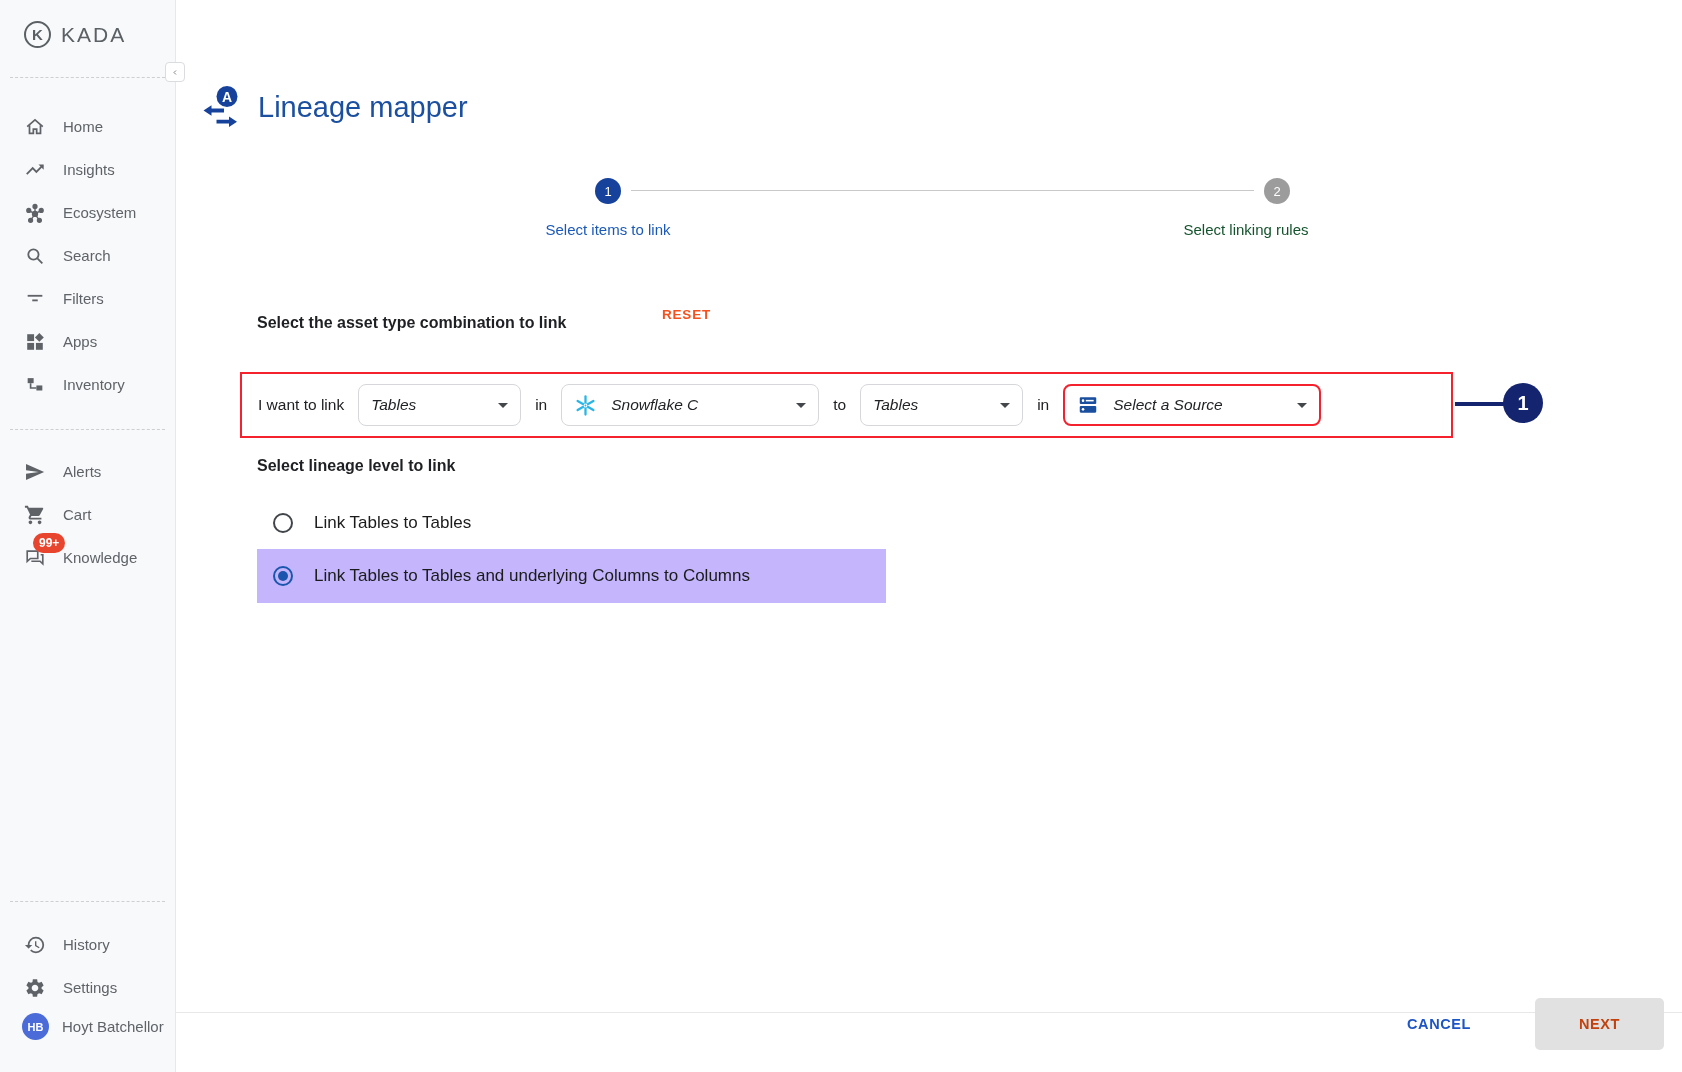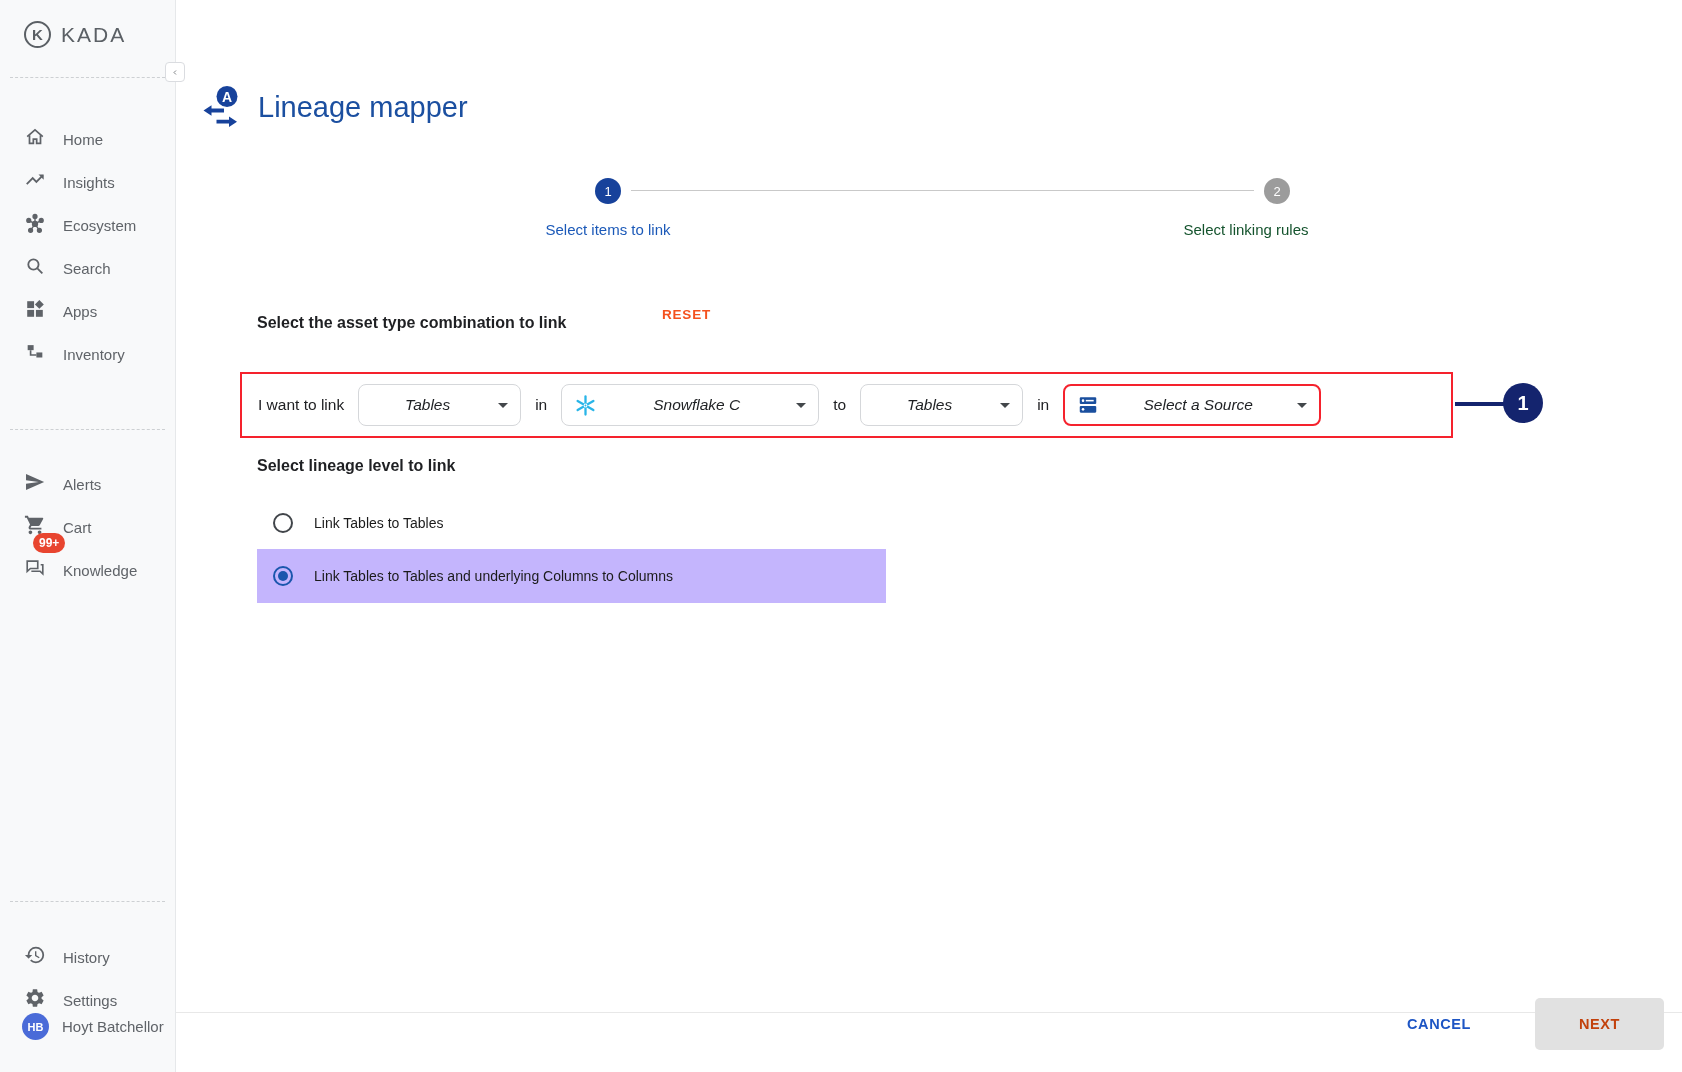--- a/index.html
+++ b/index.html
@@ -16,21 +16,21 @@
   .logo-k { width:27px; height:27px; border:2.4px solid #5b6065; border-radius:50%;
     display:flex; align-items:center; justify-content:center; font-weight:700; font-size:15px; }
   .logo-text { font-size:21px; letter-spacing:2px; font-weight:500; }
   .divider { position:absolute; left:10px; right:10px; border-top:1px dashed #cdd0d3; }
   .d1 { top:77px; } .d2 { top:429px; } .d3 { top:901px; }
   .collapse-btn { position:absolute; left:165px; top:62px; width:20px; height:20px;
     background:#fff; border:1px solid #dadce0; border-radius:4px; z-index:3;
     display:flex; align-items:center; justify-content:center; color:#5f6368; cursor:pointer; }
   .nav { position:absolute; left:0; right:0; }
   .g1 { top:105px; } .g2 { top:450px; } .g3 { top:923px; }
-  .nav-item { height:43px; display:flex; align-items:flex-end; gap:17px; padding-left:24px;
+  .nav-item { height:43px; display:flex; align-items:center; gap:17px; padding-left:24px;
     color:#5f6368; font-size:15px; cursor:pointer; position:relative; }
   .nav-item svg { width:22px; height:22px; flex:none; }
   .badge { position:absolute; left:33px; top:-3px; background:#e8452f; color:#fff;
     font-size:12px; font-weight:700; height:20px; border-radius:10px; padding:0 6px;
     display:flex; align-items:center; z-index:2; }
   .user-row { position:absolute; left:22px; top:1013px; display:flex; align-items:center;
     gap:13px; color:#5f6368; font-size:15px; cursor:pointer; }
   .avatar { width:27px; height:27px; border-radius:50%; background:#4a6bd8; color:#fff;
     font-size:11px; font-weight:700; display:flex; align-items:center; justify-content:center; }
 
@@ -48,21 +48,21 @@
   .sl1 { left:432px; color:#1b59b8; } .sl2 { left:1070px; color:#14532d; }
 
   .h-section { position:absolute; left:81px; font-size:16px; font-weight:600; color:#1f2023; }
   .h-asset { top:301px; }
   .h-lineage { top:444px; }
   .reset-btn { position:absolute; left:480px; top:306px; background:none; border:none;
     color:#f4511e; font-size:13.5px; font-weight:700; letter-spacing:0.8px; cursor:pointer;
     font-family:"Liberation Sans", sans-serif; }
 
   .combo-row { position:absolute; left:64px; top:372px; width:1213px; height:66px;
-    border:2px solid #f5222d; display:flex; align-items:center; padding:0 16px; gap:14px;text-align:center; }
+    border:2px solid #f5222d; display:flex; align-items:center; padding:0 16px; gap:14px; }
   .sentence { font-size:15.5px; color:#202124; white-space:nowrap; }
   .select { height:42px; border:1px solid #d5d7da; border-radius:8px; background:#fff;
     display:flex; align-items:center; padding:0 12px; gap:14px; cursor:pointer;font-style:italic; }
   .select .val { font-size:15.5px; color:#1f2124; flex:1; white-space:nowrap; }
   .w-type { width:163px; }
   .w-src  { width:258px; }
   .red-border { border:2px solid #f5222d; }
   .caret { width:0; height:0; border-left:5px solid transparent; border-right:5px solid transparent;
     border-top:5.5px solid #43474b; flex:none; }
 
@@ -72,21 +72,21 @@
     display:flex; align-items:center; justify-content:center; }
 
   .option { position:absolute; left:81px; width:629px; display:flex; align-items:center;
     gap:21px; padding-left:16px; cursor:pointer; }
   .opt1 { top:503px; height:40px; }
   .opt2 { top:549px; height:54px; background:#c4b5fd; }
   .radio { width:20px; height:20px; border-radius:50%; flex:none; }
   .radio.off { border:2px solid #41454a; }
   .radio.on { border:2px solid #1a56ad; display:flex; align-items:center; justify-content:center; }
   .radio.on::after { content:""; width:10px; height:10px; border-radius:50%; background:#1a56ad; }
-  .option .lbl { font-size:14px; color:#1b1b1b; }
+  .option .lbl { font-size:17px; color:#1b1b1b; }
 
   .footer-divider { position:absolute; left:0; right:0; top:1012px; height:1px; background:#e8e8e8; }
   .footer { position:absolute; right:18px; top:997px; height:53px; display:flex; align-items:center; gap:58px; }
   .cancel-btn { color:#1d55c4; font-size:14.5px; font-weight:600; letter-spacing:0.6px;
     background:none; border:none; cursor:pointer; font-family:"Liberation Sans", sans-serif; }
   .next-btn { width:129px; height:52px; background:#e1e1e1; color:#c2410c; font-size:14.5px;
     font-weight:600; letter-spacing:0.6px; border:none; border-radius:5px;
     font-family:"Liberation Sans", sans-serif; }
 </style>
 </head>
@@ -137,20 +137,27 @@
       <span>Ecosystem</span>
     </div>
     <div class="nav-item">
       <svg viewBox="0 0 24 24" fill="none" stroke="currentColor" stroke-width="2">
           <circle cx="10.3" cy="10.3" r="5.6"></circle>
           <line x1="14.6" y1="14.6" x2="20" y2="20"></line>
         </svg>
       <span>Search</span>
     </div>
     <div class="nav-item">
+      <svg viewBox="0 0 24 24" stroke="currentColor" stroke-width="2" fill="none">
+          <line x1="4" y1="8.5" x2="20" y2="8.5"></line>
+          <line x1="9" y1="13.5" x2="15" y2="13.5"></line>
+        </svg>
+      <span>Filters</span>
+    </div>
+    <div class="nav-item">
       <svg viewBox="0 0 24 24" fill="currentColor">
           <rect x="3.5" y="3.5" width="7.5" height="7.5"></rect>
           <rect x="3.5" y="13" width="7.5" height="7.5"></rect>
           <rect x="13" y="13" width="7.5" height="7.5"></rect>
           <polygon points="16.75,2.2 21.6,7 16.75,11.8 11.9,7"></polygon>
         </svg>
       <span>Apps</span>
     </div>
     <div class="nav-item">
       <svg viewBox="0 0 24 24">

